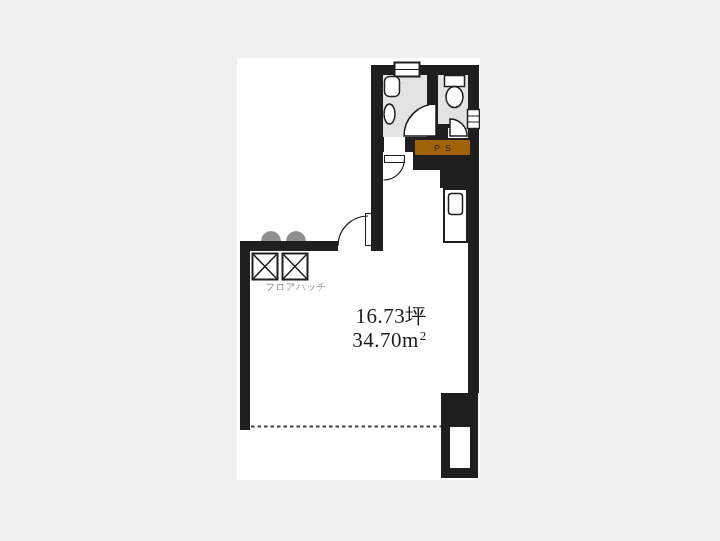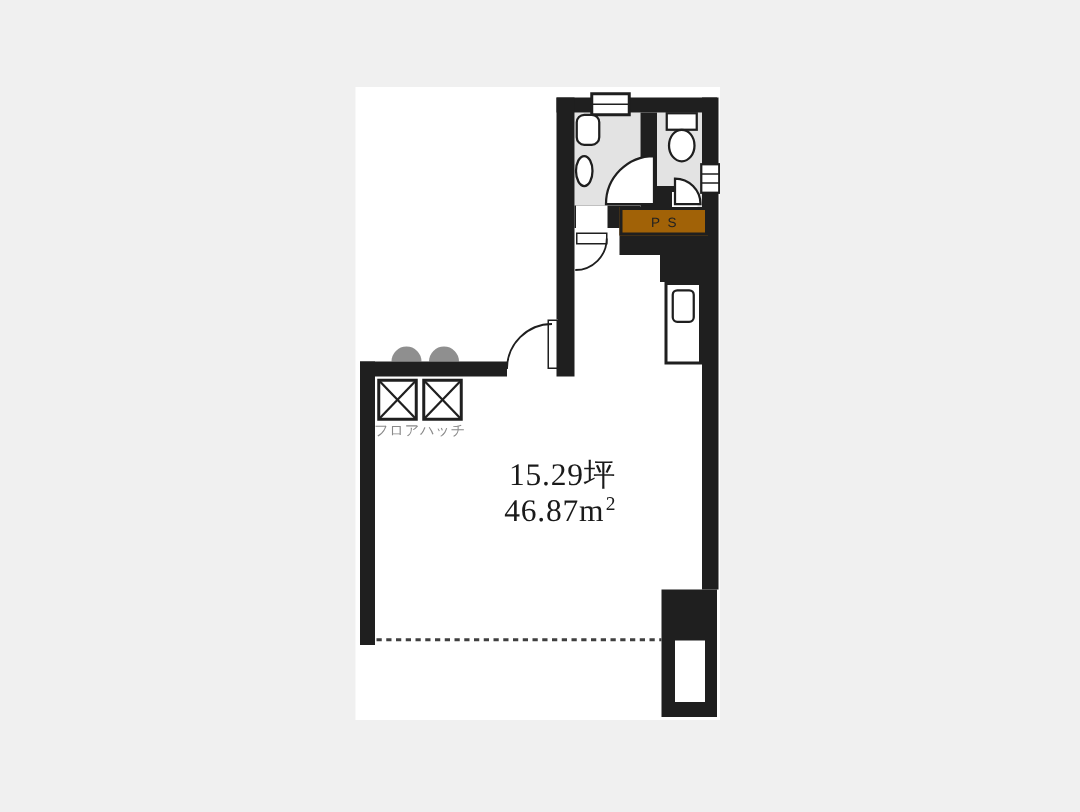--- a/index.html
+++ b/index.html
@@ -23,21 +23,21 @@
     position:absolute;left:176px;top:80px;width:59px;height:19px;
     background:#a16207;border:2px solid #1f1f1f;box-sizing:border-box;
     display:flex;align-items:center;justify-content:center;
     font-size:9px;letter-spacing:5px;padding-left:5px;color:#222;
     z-index:4;
   }
   .block{position:absolute;background:#1f1f1f;}
   .block-window{position:absolute;background:#ffffff;}
   .wm-arc{position:absolute;width:20px;height:10px;border-radius:10px 10px 0 0;background:#8f8f8f;}
   svg.fixtures{position:absolute;left:0;top:0;z-index:5;pointer-events:none;}
-  .txt{position:absolute;color:#1a1a1a;white-space:nowrap;z-index:6;}
+  .txt{position:absolute;color:#1a1a1a;white-space:nowrap;z-index:6;margin-left:16px;}
   .area-line{
     width:180px;text-align:center;
     font-family:"Liberation Serif","DejaVu Serif",serif;
     font-size:21px;letter-spacing:0.5px;
   }
   .area-sup{font-size:13px;position:relative;top:-7px;left:1px;}
   .entrance-label{
     width:140px;text-align:center;
     font-size:20px;letter-spacing:5px;padding-left:5px;
     font-weight:500;color:#111;
@@ -126,19 +126,19 @@
         <rect x="45.5" y="195.5" width="25" height="26" fill="#ffffff" stroke="#1f1f1f" stroke-width="2"></rect>
         <line x1="45.5" y1="195.5" x2="70.5" y2="221.5" stroke="#1f1f1f" stroke-width="1.5"></line>
         <line x1="70.5" y1="195.5" x2="45.5" y2="221.5" stroke="#1f1f1f" stroke-width="1.5"></line>
       </g>
 
       <line x1="14" y1="368.5" x2="204" y2="368.5" stroke="#3f3f3f" stroke-width="2" stroke-dasharray="3.5 3"></line>
     </svg>
 
     <div class="txt hatch-label" style="left:11px;top:223px;">フロアハッチ</div>
 
-    <div class="txt area-line" style="left:48px;top:244px;"><span>15.29</span><span>坪</span></div>
+    <div class="txt area-line" style="left:48px;top:244px;"><span>16.73</span><span>坪</span></div>
 
-    <div class="txt area-line" style="left:46px;top:270px;"><span>46.87</span><span>m</span><span class="area-sup">2</span></div>
+    <div class="txt area-line" style="left:46px;top:270px;"><span>34.70</span><span>m</span><span class="area-sup">2</span></div>
 
 
   </div>
 </div>
 
 </body></html>

